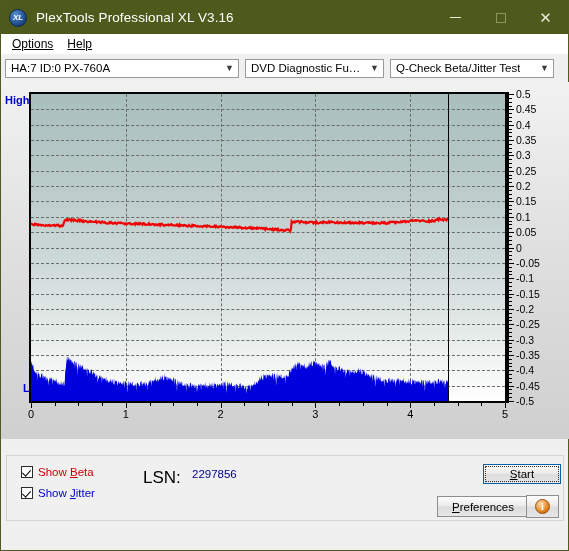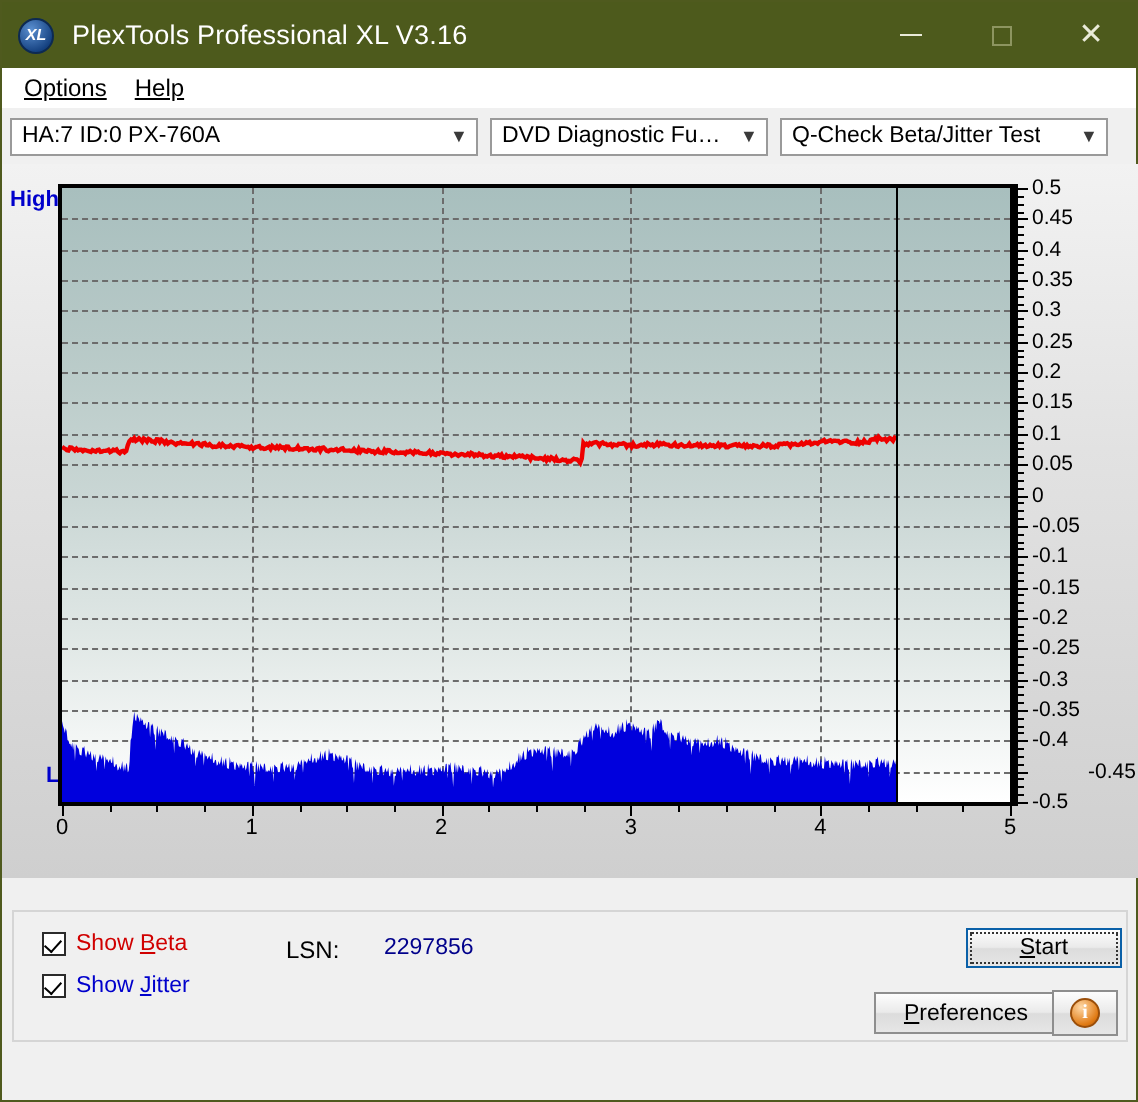--- a/index.html
+++ b/index.html
@@ -124,21 +124,21 @@
   .chkbox{
     width:12px;height:12px;border:1px solid #2b2b2b;background:#fff;
     box-sizing:border-box;position:relative;flex:0 0 12px;
   }
   .chkbox:after{
     content:"";position:absolute;left:2px;top:1px;width:4px;height:7px;
     border:solid #000;border-width:0 1.6px 1.6px 0;transform:rotate(42deg);
   }
   .beta-lbl{color:#d00000;}
   .jitter-lbl{color:#0000cc;}
-  .lsn-lbl{position:absolute;left:136px;top:12px;font-size:12px;color:#000;}
+  .lsn-lbl{position:absolute;left:136px;top:12px;font-size:17px;color:#000;}
   .lsn-val{position:absolute;left:185px;top:12px;font-size:11.5px;color:#00008b;}
 
   .btn{
     background:linear-gradient(to bottom,#fdfdfd,#eaeaea 48%,#dcdcdc 52%,#e6e6e6);
     border:1px solid #8e8e8e;font-size:11.5px;color:#000;
     display:flex;align-items:center;justify-content:center;box-sizing:border-box;
     cursor:default;
   }
   #start-button{
     position:absolute;left:476px;top:8px;width:78px;height:20px;
@@ -278,21 +278,21 @@
         <div class="ylab" style="top: 226.9px;">-0.2</div>
         <div class="ytick" style="top: 226.9px;"></div>
         <div class="ylab" style="top: 242.25px;">-0.25</div>
         <div class="ytick" style="top: 242.25px;"></div>
         <div class="ylab" style="top: 257.6px;">-0.3</div>
         <div class="ytick" style="top: 257.6px;"></div>
         <div class="ylab" style="top: 272.95px;">-0.35</div>
         <div class="ytick" style="top: 272.95px;"></div>
         <div class="ylab" style="top: 288.3px;">-0.4</div>
         <div class="ytick" style="top: 288.3px;"></div>
-        <div class="ylab" style="top: 303.65px; margin-left: 28px;">-0.45</div>
+        <div class="ylab" style="top: 303.65px;">-0.45</div>
         <div class="ytick" style="top: 303.65px;"></div>
         <div class="ylab" style="top: 319px;">-0.5</div>
         <div class="ytick" style="top: 319px;"></div>
         <div class="ytick" style="top: 319px; width: 3px;"></div>
         <div class="ytick" style="top: 315.163px; width: 3px;"></div>
         <div class="ytick" style="top: 311.325px; width: 3px;"></div>
         <div class="ytick" style="top: 307.488px; width: 3px;"></div>
         <div class="ytick" style="top: 303.65px; width: 3px;"></div>
         <div class="ytick" style="top: 299.812px; width: 3px;"></div>
         <div class="ytick" style="top: 295.975px; width: 3px;"></div>

